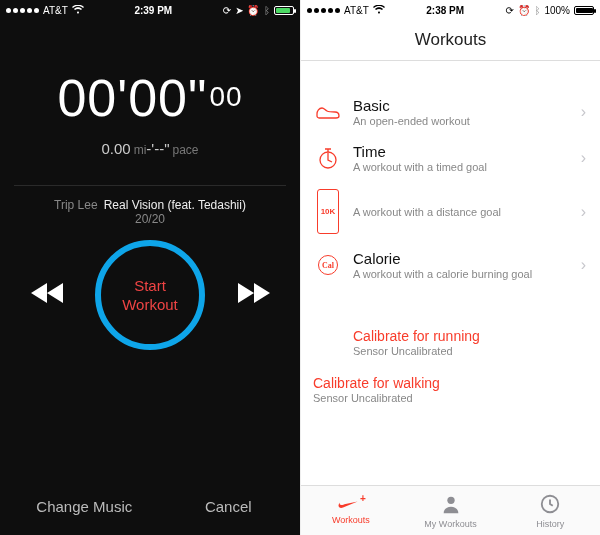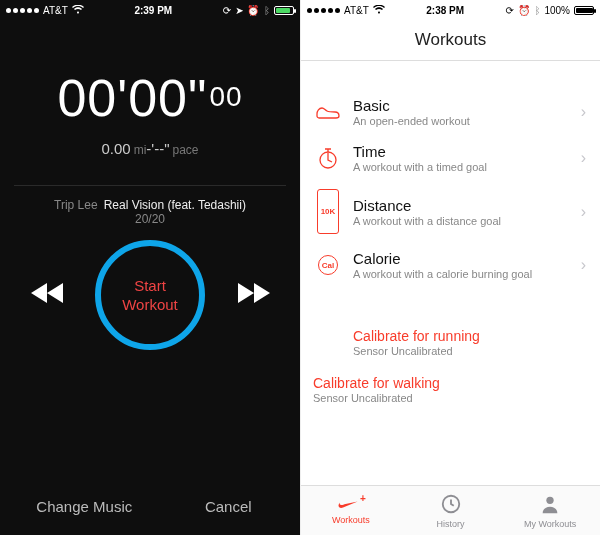--- a/index.html
+++ b/index.html
@@ -187,28 +187,27 @@
             <div class="t1">Time</div>
             <div class="t2">A workout with a timed goal</div>
           </div>
         <span class="chev">›</span>
       </div>
       <div class="row">
         <span class="icon">
           <span style="border:1.3px solid #f83c2b; border-radius:3px; padding:17px 3px; font-size:8px; color:#f83c2b; font-weight:600;">10K</span>
         </span>
         <div class="text">
-            <div class="t1">Distance</div>
             <div class="t2">A workout with a distance goal</div>
           </div>
         <span class="chev">›</span>
       </div>
       <div class="row">
         <span class="icon">
-          <span style="border:1.3px solid #f83c2b; border-radius:50%; width:20px; height:20px; display:flex; align-items:center; justify-content:center; font-size:8px; color:#f83c2b; font-weight:600;">Cal</span>
+          <span style="border:1.3px solid #f83c2b; border-radius:50%; width:20px; height:20px; display:flex; align-items:center; justify-content:center; font-size:8px; color:#f83c2b; font-weight:600;font-family:Liberation Serif, serif;">Cal</span>
         </span>
         <div class="text">
             <div class="t1">Calorie</div>
             <div class="t2">A workout with a calorie burning goal</div>
           </div>
         <span class="chev">›</span>
       </div>
     </div>
 
     <div style="height:34px;"></div>
@@ -226,31 +225,31 @@
         <span class="swoosh-box">
           <svg viewBox="0 0 40 16" width="30" height="12">
               <path d="M39 1 10 13C5 15 1 13 1 9c0-2 1-4 3-6-1 2-1 5 3 5 2 0 5-1 8-2L39 1z" fill="#f83c2b"></path>
             </svg>
             <span class="plus">+</span>
         </span>
         <span>Workouts</span>
       </div>
       <div class="tab">
         <span>
+          <svg viewBox="0 0 24 24" fill="#8e8e93">
+              <circle cx="12" cy="8" r="4"></circle>
+              <path d="M4 22c0-4 3-7 8-7s8 3 8 7z"></path>
+            </svg>
+        </span>
+        <span>My Workouts</span>
+      </div>
+      <div class="tab">
+        <span>
           <svg viewBox="0 0 24 24" fill="none" stroke="#8e8e93" stroke-width="2">
               <circle cx="12" cy="12" r="9"></circle>
               <path d="M12 7v5l3 2"></path>
             </svg>
         </span>
         <span>History</span>
       </div>
-      <div class="tab">
-        <span>
-          <svg viewBox="0 0 24 24" fill="#8e8e93">
-              <circle cx="12" cy="8" r="4"></circle>
-              <path d="M4 22c0-4 3-7 8-7s8 3 8 7z"></path>
-            </svg>
-        </span>
-        <span>My Workouts</span>
-      </div>
     </div>
   </div>
 </div>
 
 </body></html>

